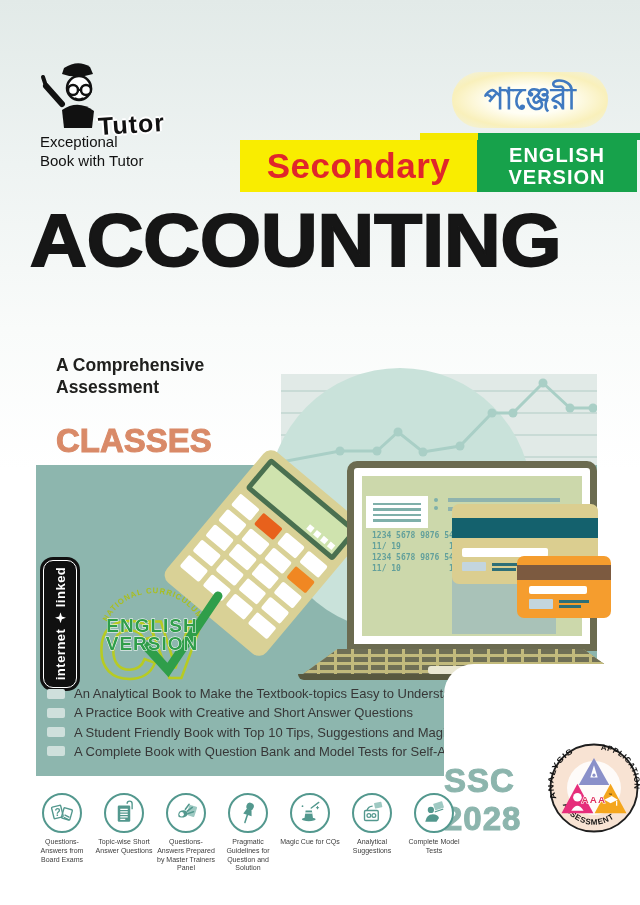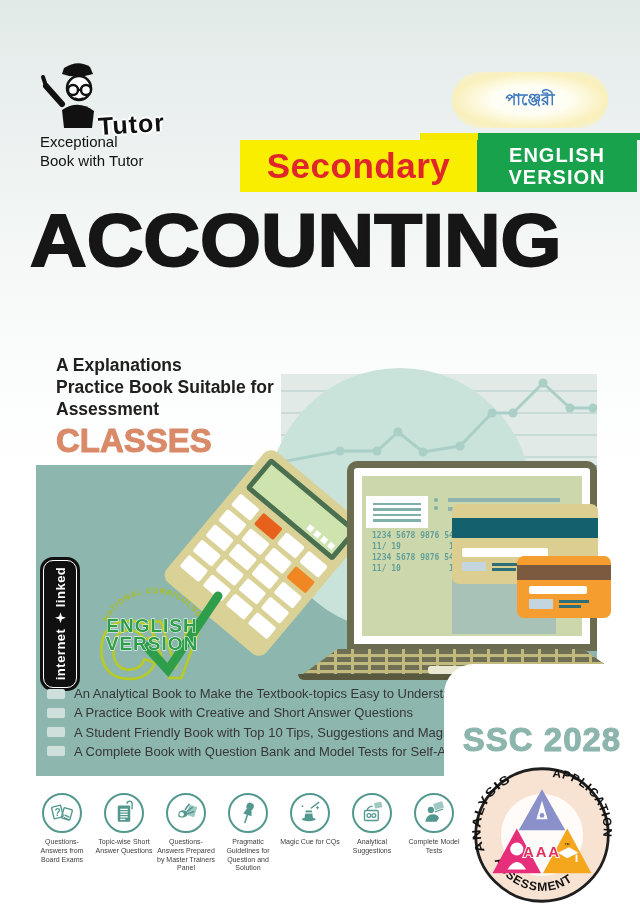--- a/index.html
+++ b/index.html
@@ -56,21 +56,21 @@
   .card-orange{left:517px;top:556px;width:94px;height:62px;background:#f59d2e;}
   .card-stripe{position:absolute;left:0;width:100%;}
   .card-bar{position:absolute;background:#fff;border-radius:2px;}
   .card-chip{position:absolute;background:#c3d5de;border-radius:1px;}
   .card-dash{position:absolute;background:#2e6f77;}
 
   
   .pill{left:452px;top:72px;width:156px;height:56px;border-radius:28px;
         background:radial-gradient(ellipse at 50% 50%,#fffef4 35%,#f9f0bb 70%,#f0f2e4 100%);
         display:flex;align-items:center;justify-content:center;}
-  .pill-text{font-size:16px;font-weight:700;color:#3f79c0;}
+  .pill-text{font-size:30px;font-weight:700;color:#3f79c0;}
 
   
   .strip-y{left:420px;top:133px;width:58px;height:7px;background:#f5e800;}
   .strip-g{left:478px;top:133px;width:162px;height:7px;background:#17a24b;}
   .banner-yellow{left:240px;top:140px;width:237px;height:52px;background:#f9ed00;
         display:flex;align-items:center;justify-content:center;}
   .banner-yellow span{font-size:35px;font-weight:700;color:#e0262b;letter-spacing:.5px;}
   .banner-green{left:477px;top:140px;width:160px;height:52px;background:#17a24b;
         display:flex;flex-direction:column;align-items:center;justify-content:center;}
   .banner-green span{font-size:20px;line-height:22px;font-weight:700;color:#fff;letter-spacing:1px;}
@@ -108,21 +108,21 @@
   .cv-badge{left:82px;top:566px;width:150px;height:126px;}
 
   
   .features{left:47px;top:686px;margin:0;padding:0;list-style:none;}
   .features li{display:flex;align-items:center;gap:9px;margin-bottom:4.3px;}
   .fmark{width:18px;height:10px;background:#cfe0dc;border-radius:2px;flex:none;}
   .ftext{font-size:13px;color:#373737;}
 
   
   .ssc-panel{left:444px;top:664px;width:196px;height:241px;background:#fff;
-        border-top-left-radius:30px;display:flex;flex-direction:column;align-items:center;justify-content:flex-end;}
+        border-top-left-radius:30px;display:flex;flex-direction:row;align-items:center;}
   .ssc-text{margin-top:30px;font-size:33px;font-weight:700;color:#8cb5ad;
         -webkit-text-stroke:1px #8cb5ad;letter-spacing:1px;}
   .aaa-svg{margin-top:6px;width:140px;height:140px;}
 
   
   .icons-row{left:32px;top:793px;width:432px;display:flex;justify-content:space-between;}
   .icon-item{width:60px;display:flex;flex-direction:column;align-items:center;}
   .icon-circle{width:40px;height:40px;border-radius:50%;border:2px solid #53988e;background:#fff;
         display:flex;align-items:center;justify-content:center;box-sizing:border-box;}
   .icon-caption{margin-top:5px;font-size:7px;line-height:1.25;text-align:center;color:#3d3d3d;}
@@ -254,22 +254,21 @@
     <path d="M28 42 L12 24" stroke="#111" stroke-width="6" stroke-linecap="round"></path>
     <path d="M12 24 l-3 -9" stroke="#111" stroke-width="4" stroke-linecap="round"></path>
   </svg>
   <div class="abs tutor-word">Tutor</div>
   <div class="abs tagline">
     <div>Exceptional</div>
     <div>Book with Tutor</div>
   </div>
 
   <div class="abs subtitle">
-    <div>A Explanations</div>
-    <div>Practice Book Suitable for</div>
+    <div>A Comprehensive</div>
     <div>Assessment</div>
   </div>
 
   <div class="abs classes-row">
     <span class="classes-label">CLASSES</span>
   </div>
 
 
   <div class="abs int-badge">
     <span class="int-inner"></span>

